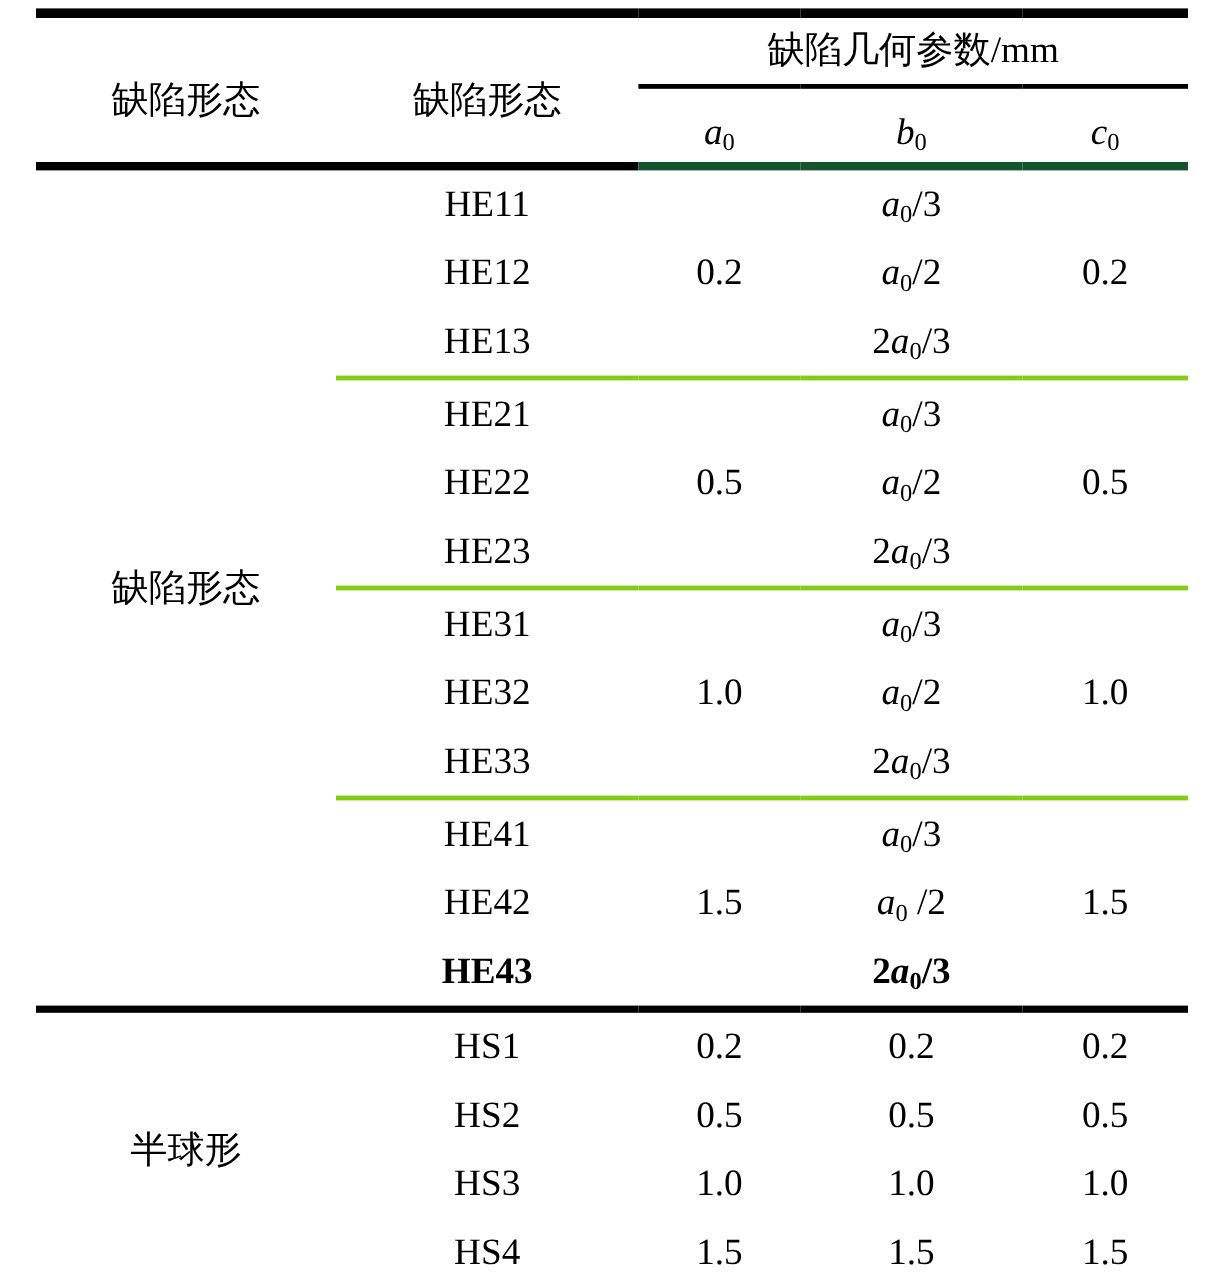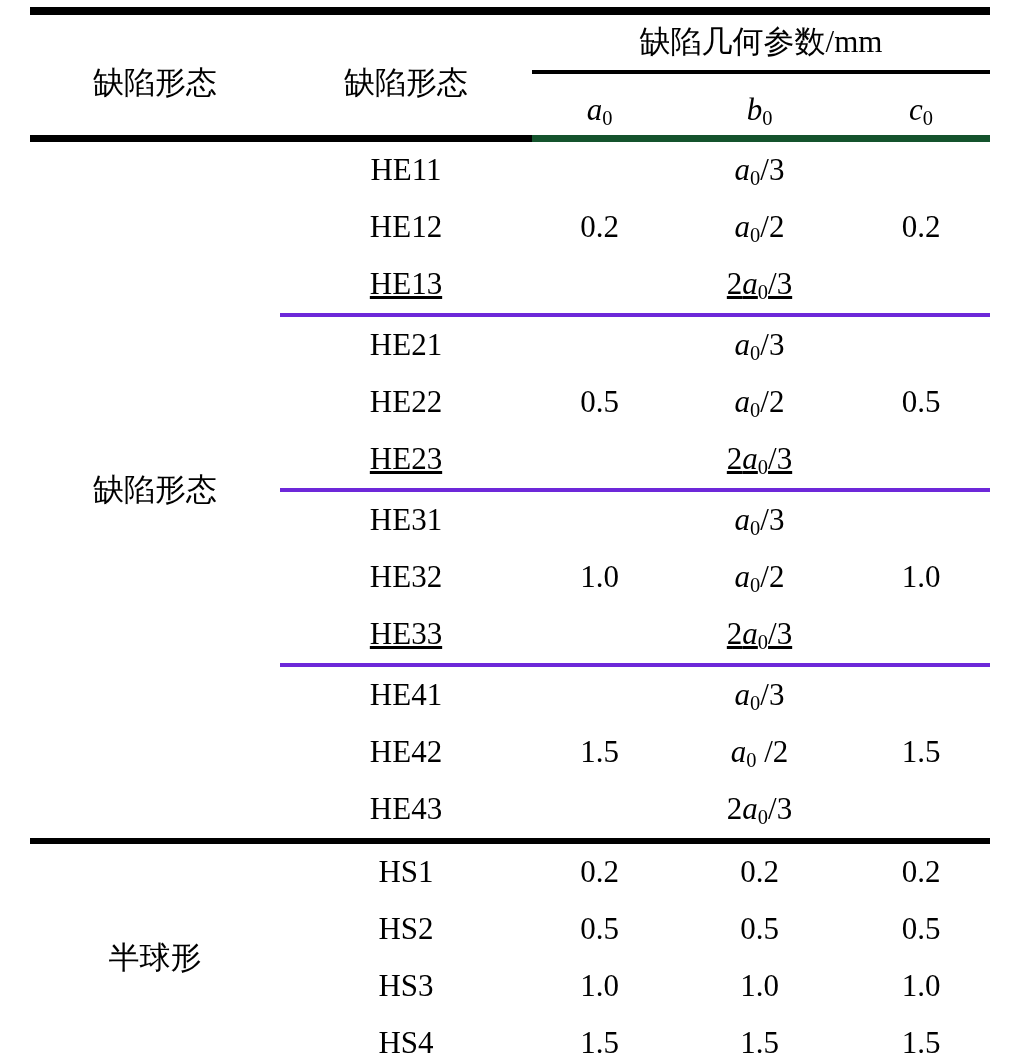--- a/index.html
+++ b/index.html
@@ -41,22 +41,22 @@
     border-bottom: 4px solid #000;
     vertical-align: middle;
   }
   tr.hrow2 th.h-sub {
     border-bottom: 7px solid #14532d;
     vertical-align: bottom;
     padding-bottom: 8px;
   }
   tbody td { height: 57px; }
   td.shape-cell { vertical-align: middle; }
-  tr.grp-end td.line { border-bottom: 4px solid #6d28d9; text-decoration: underline; }
-  tr.sec-end td.line { border-bottom: 6px solid #000; }
+  tr.grp-end td.line { border-bottom: 4px solid #84cc16; }
+  tr.sec-end td.line { border-bottom: 6px solid #000; font-weight: bold; }
   td.sec-bottom { border-bottom: 6px solid #000; }
   sub {
     font-size: 0.66em;
     line-height: 0;
     vertical-align: -0.25em;
   }
   i { font-style: italic; }
 </style>
 </head>
 <body>

